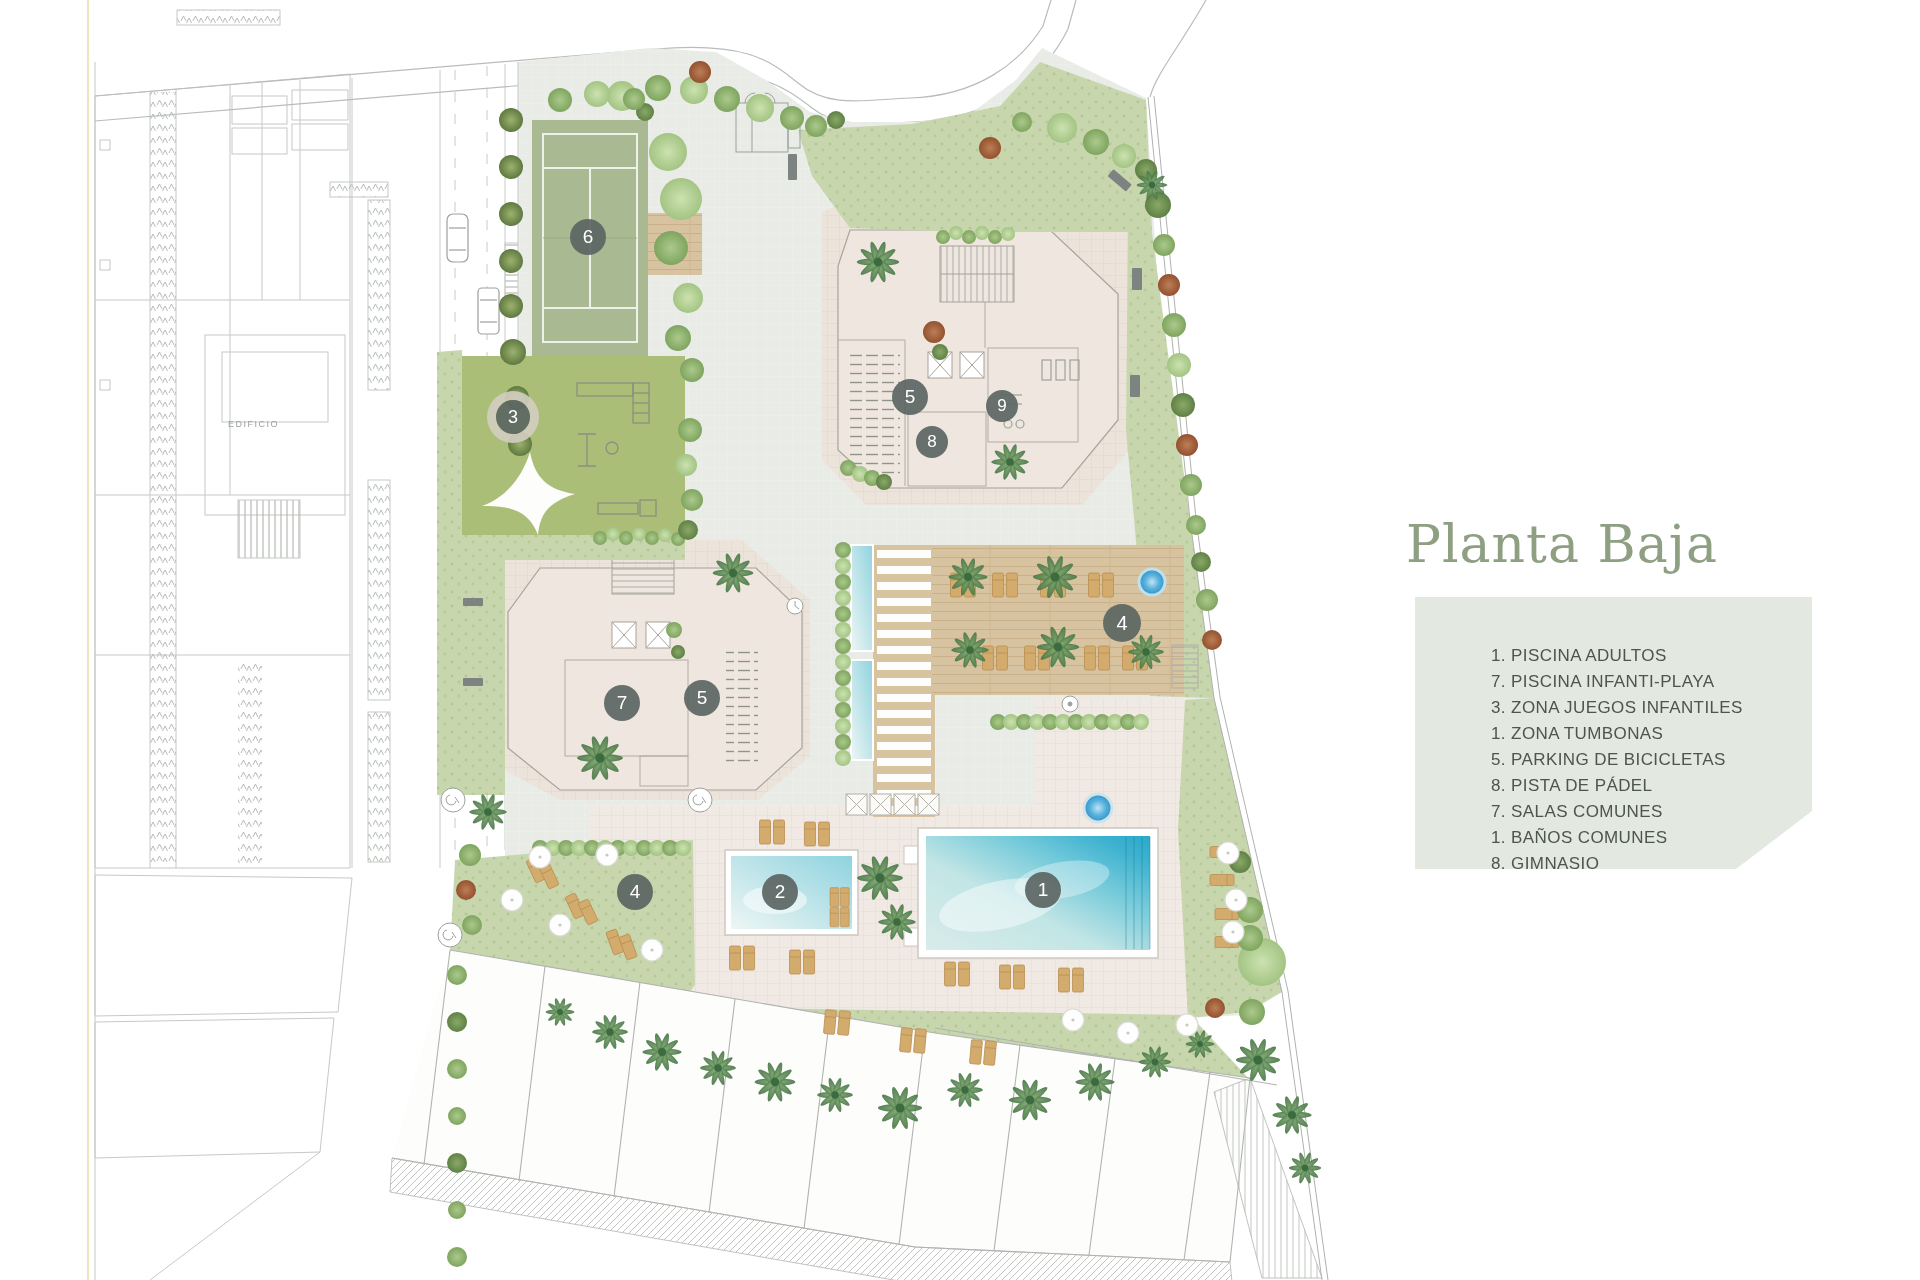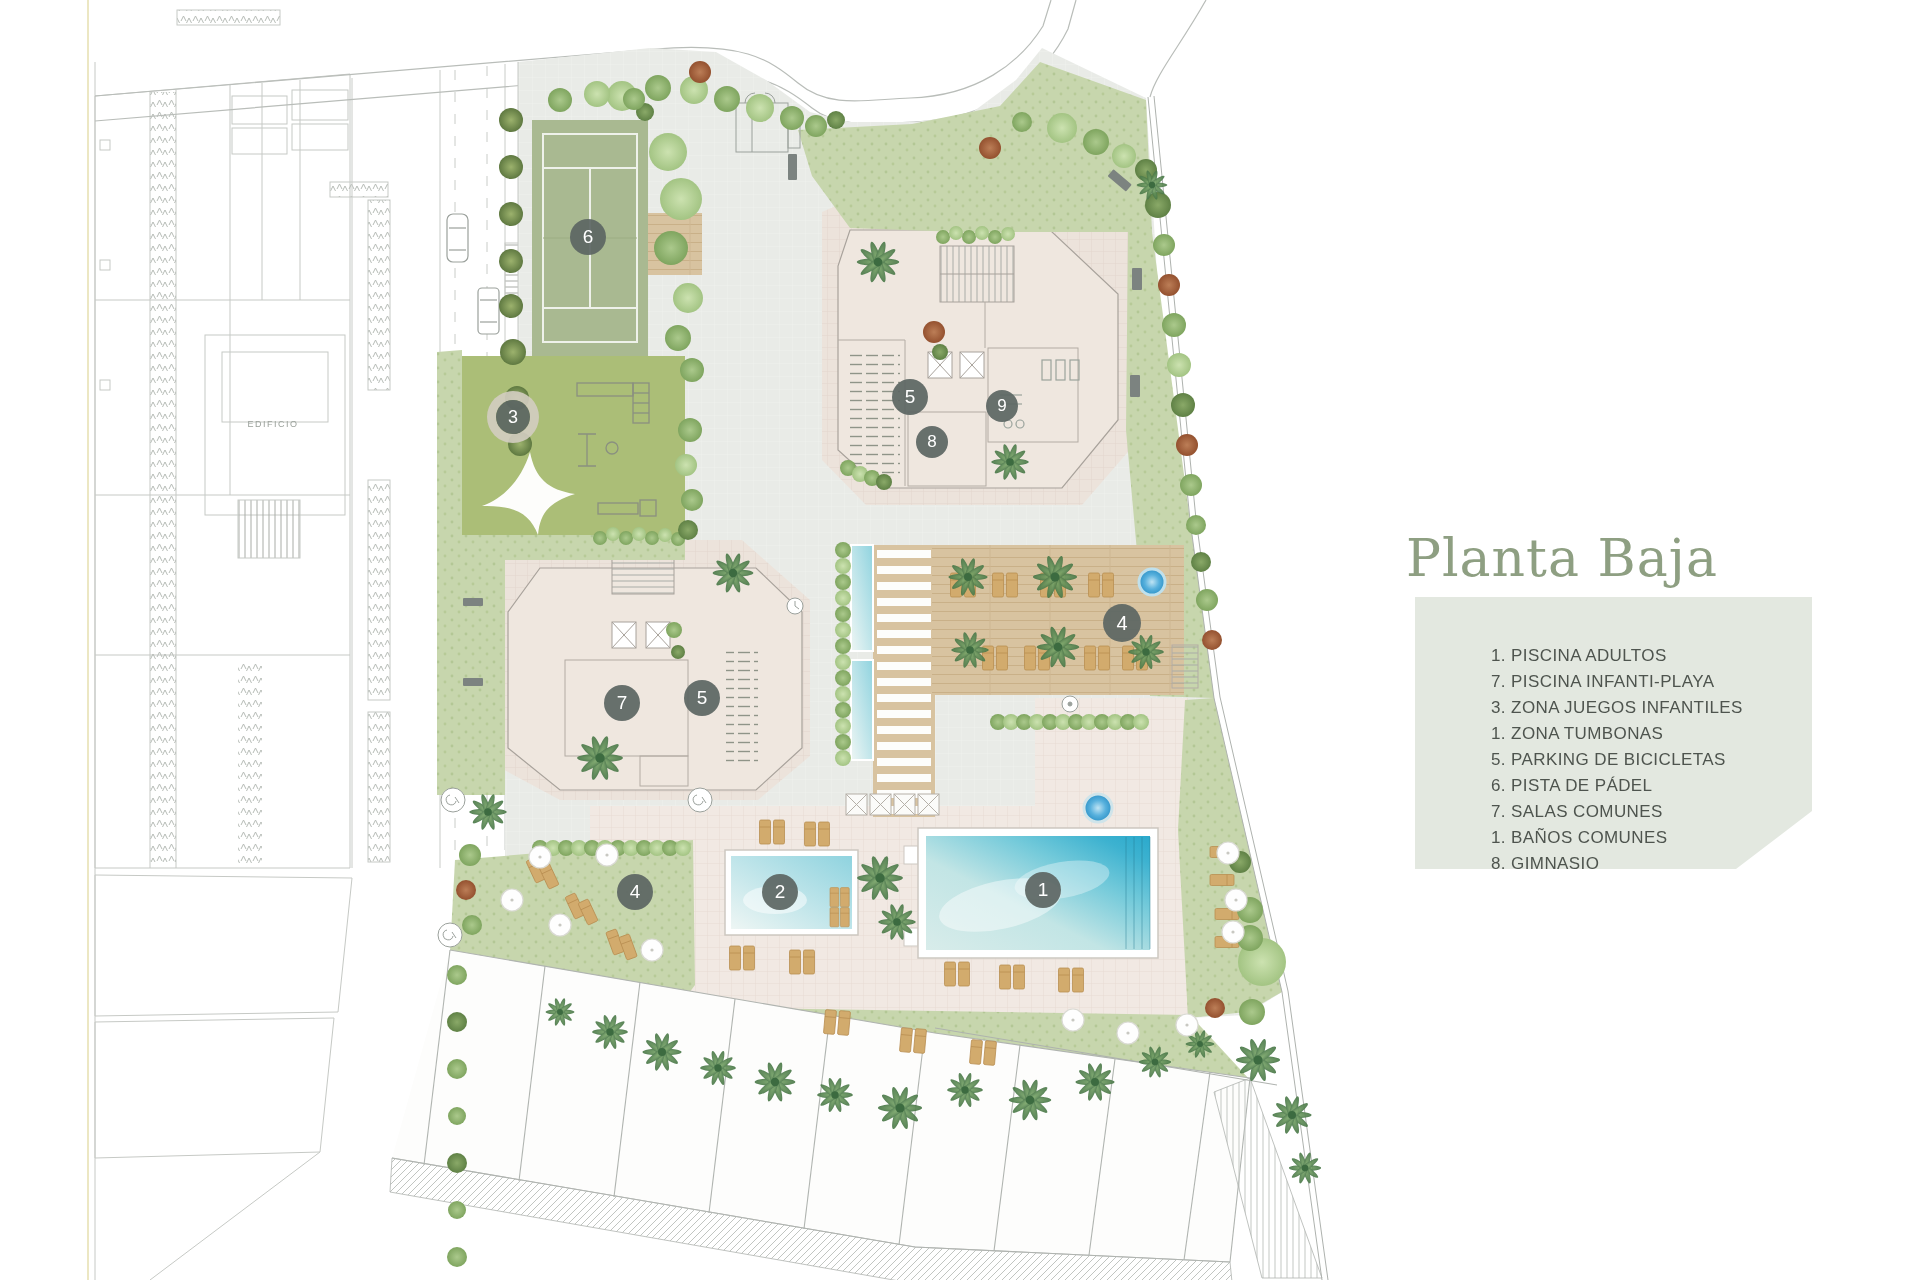--- a/index.html
+++ b/index.html
@@ -1,26 +1,26 @@
 <!DOCTYPE html>
 <html style="--title: #8e9f82; --legend_bg: #e3e8e0; --legend_text: #4e544e; --marker_bg: #5d6663; --plaza: #e9ebe7; --terrace: #ece3db; --lawn: #c7d6ad; --deck: #d8c3a0; --padel: #a9b991; --playground: #abbe77; --water: #2aa9cc;"><head>
 <meta charset="utf-8">
 <style>
   html,body{margin:0;padding:0;background:#fff;}
   #canvas{position:relative;width:1920px;height:1280px;background:#ffffff;overflow:hidden;
           font-family:"Liberation Sans",sans-serif;}
   .plan-svg{position:absolute;left:0;top:0;}
-  .page-title{position:absolute;left:1406px;top:528px;font-family:"DejaVu Serif",serif;
+  .page-title{position:absolute;left:1406px;top:514px;font-family:"DejaVu Serif",serif;
 
               font-size:52px;font-weight:400;color:var(--title,#8e9f82);letter-spacing:1px;}
   .legend-panel{position:absolute;left:1415px;top:597px;width:397px;height:272px;
                 background:var(--legend_bg,#e3e8e0);box-sizing:border-box;padding:46px 0 0 76px;
                 clip-path:polygon(0 0,100% 0,100% calc(100% - 58px),calc(100% - 76px) 100%,0 100%);}
   .legend-item{font-size:17px;color:var(--legend_text,#4e544e);letter-spacing:.4px;line-height:26px;}
-  .edificio{position:absolute;left:228px;top:419px;width:90px;text-align:center;font-size:9px;
+  .edificio{position:absolute;left:228px;top:419px;width:90px;font-size:9px;
             letter-spacing:1.5px;color:#9aa09a;}
   .markers-layer{position:absolute;left:0;top:0;width:1920px;height:1280px;pointer-events:none;}
   .marker{position:absolute;transform:translate(-50%,-50%);border-radius:50%;
           background:rgba(93,102,99,.93);color:#fff;display:flex;align-items:center;
           justify-content:center;font-family:"Liberation Sans",sans-serif;}
   .marker.ring{box-shadow:0 0 0 9px rgba(211,205,193,.9);}
 </style>
 </head>
 <body>
 
@@ -610,21 +610,21 @@
 
 <div class="page-title">Planta Baja</div>
 
 <div class="legend-panel">
   <div>
         <div class="legend-item">1. PISCINA ADULTOS</div>
         <div class="legend-item">7. PISCINA INFANTI-PLAYA</div>
         <div class="legend-item">3. ZONA JUEGOS INFANTILES</div>
         <div class="legend-item">1. ZONA TUMBONAS</div>
         <div class="legend-item">5. PARKING DE BICICLETAS</div>
-        <div class="legend-item">6. PISTA DE PÁDEL</div>
+        <div class="legend-item">8. PISTA DE PÁDEL</div>
         <div class="legend-item">7. SALAS COMUNES</div>
         <div class="legend-item">1. BAÑOS COMUNES</div>
         <div class="legend-item">8. GIMNASIO</div>
       </div>
 </div>
 
 <span class="edificio">EDIFICIO</span>
 
 <div class="markers-layer">
       <div class="marker" style="left: 1043px; top: 890px; width: 36px; height: 36px; font-size: 19px; background: rgba(93, 102, 99, 0.93);">1</div>

